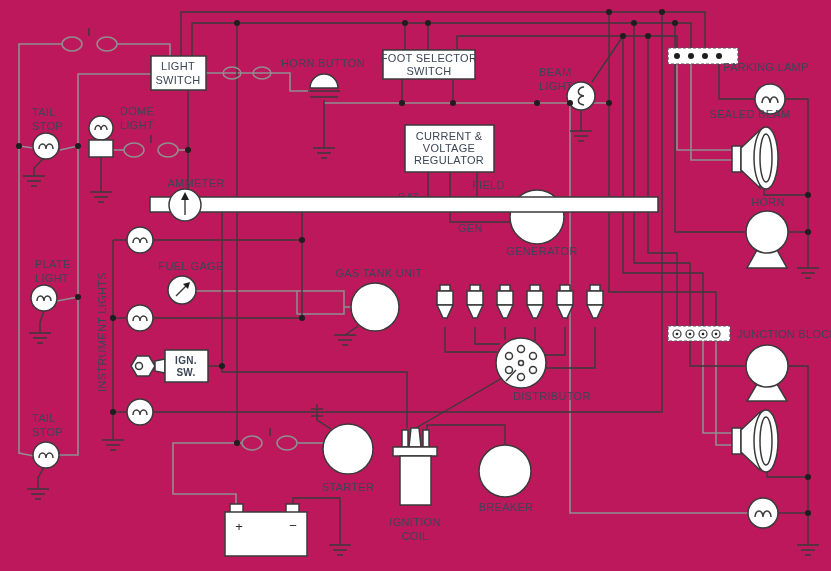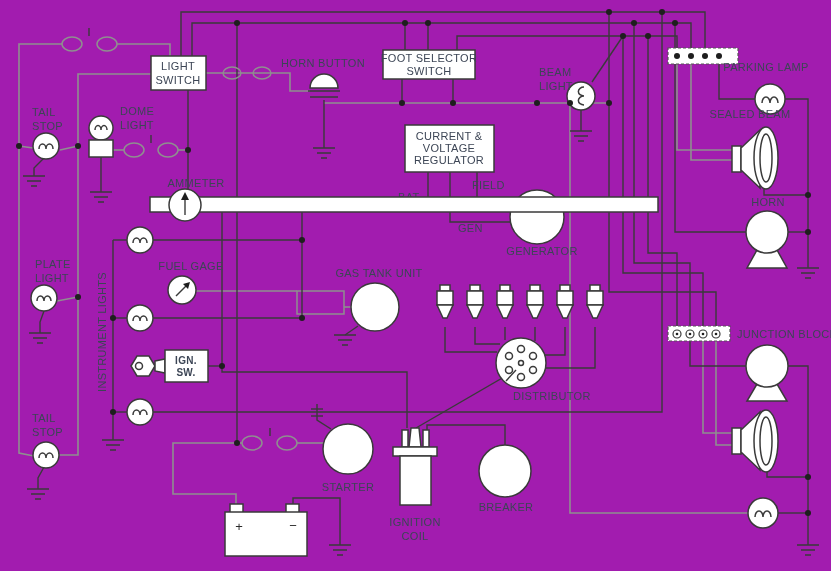--- a/index.html
+++ b/index.html
@@ -1,16 +1,16 @@
 <!DOCTYPE html>
 <html><head>
 <meta charset="utf-8">
 <style>
   html,body{margin:0;padding:0;background:#ffffff;}
-  .stage{width:831px;height:571px;position:relative;background:#a21caf;overflow:hidden;}
+  .stage{width:831px;height:571px;position:relative;background:#be185d;overflow:hidden;}
   svg{display:block;}
   text{font-family:"Liberation Sans","DejaVu Sans",sans-serif;font-size:11px;letter-spacing:.3px;fill:#3c4555;}
   .sm{font-size:10px;font-weight:bold;}
   .sign{font-size:13px;fill:#2a2a2a;letter-spacing:0;}
   .wb{stroke:#3a3a3a;stroke-width:1.4;fill:none;}
   .wg{stroke:#8f8f8f;stroke-width:1.6;fill:none;}
   .comp{stroke:#3a3a3a;stroke-width:1.5;fill:#ffffff;}
   .compn{stroke:#3a3a3a;stroke-width:1.5;fill:none;}
   .dash{stroke:#555;stroke-width:1.2;fill:#fff;stroke-dasharray:3 2;}
   .dot{fill:#1e1e1e;stroke:none;}

